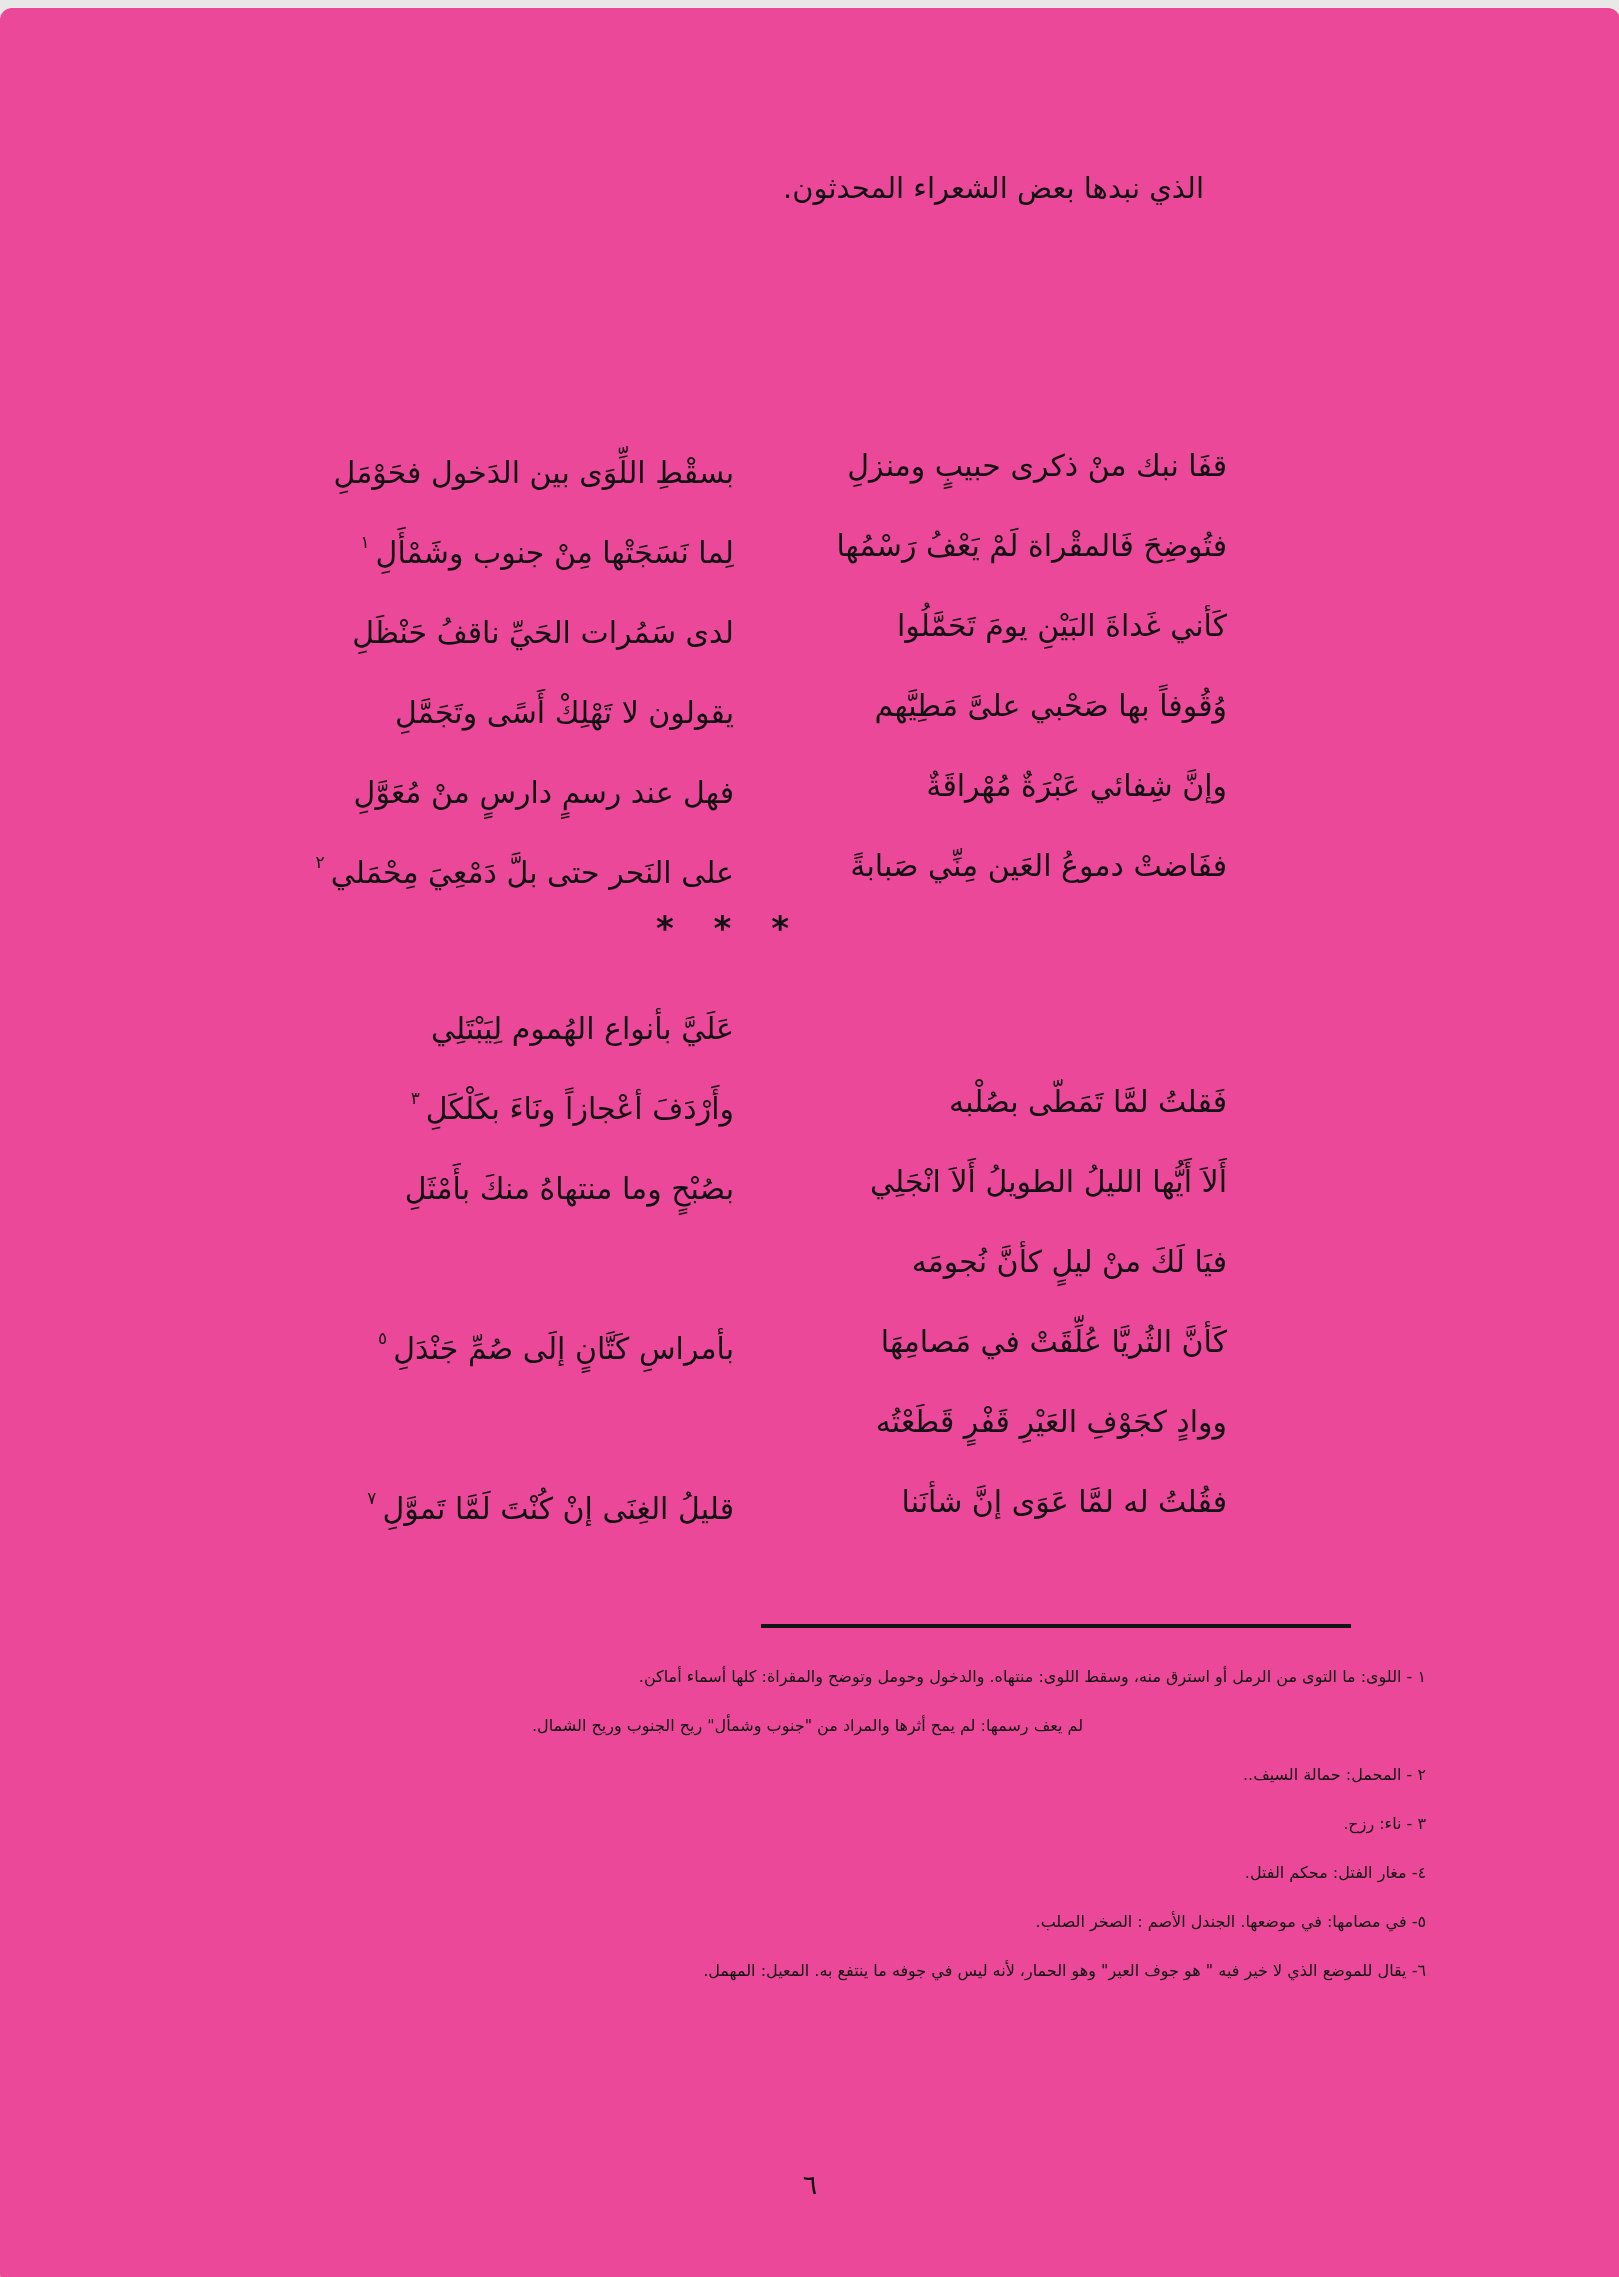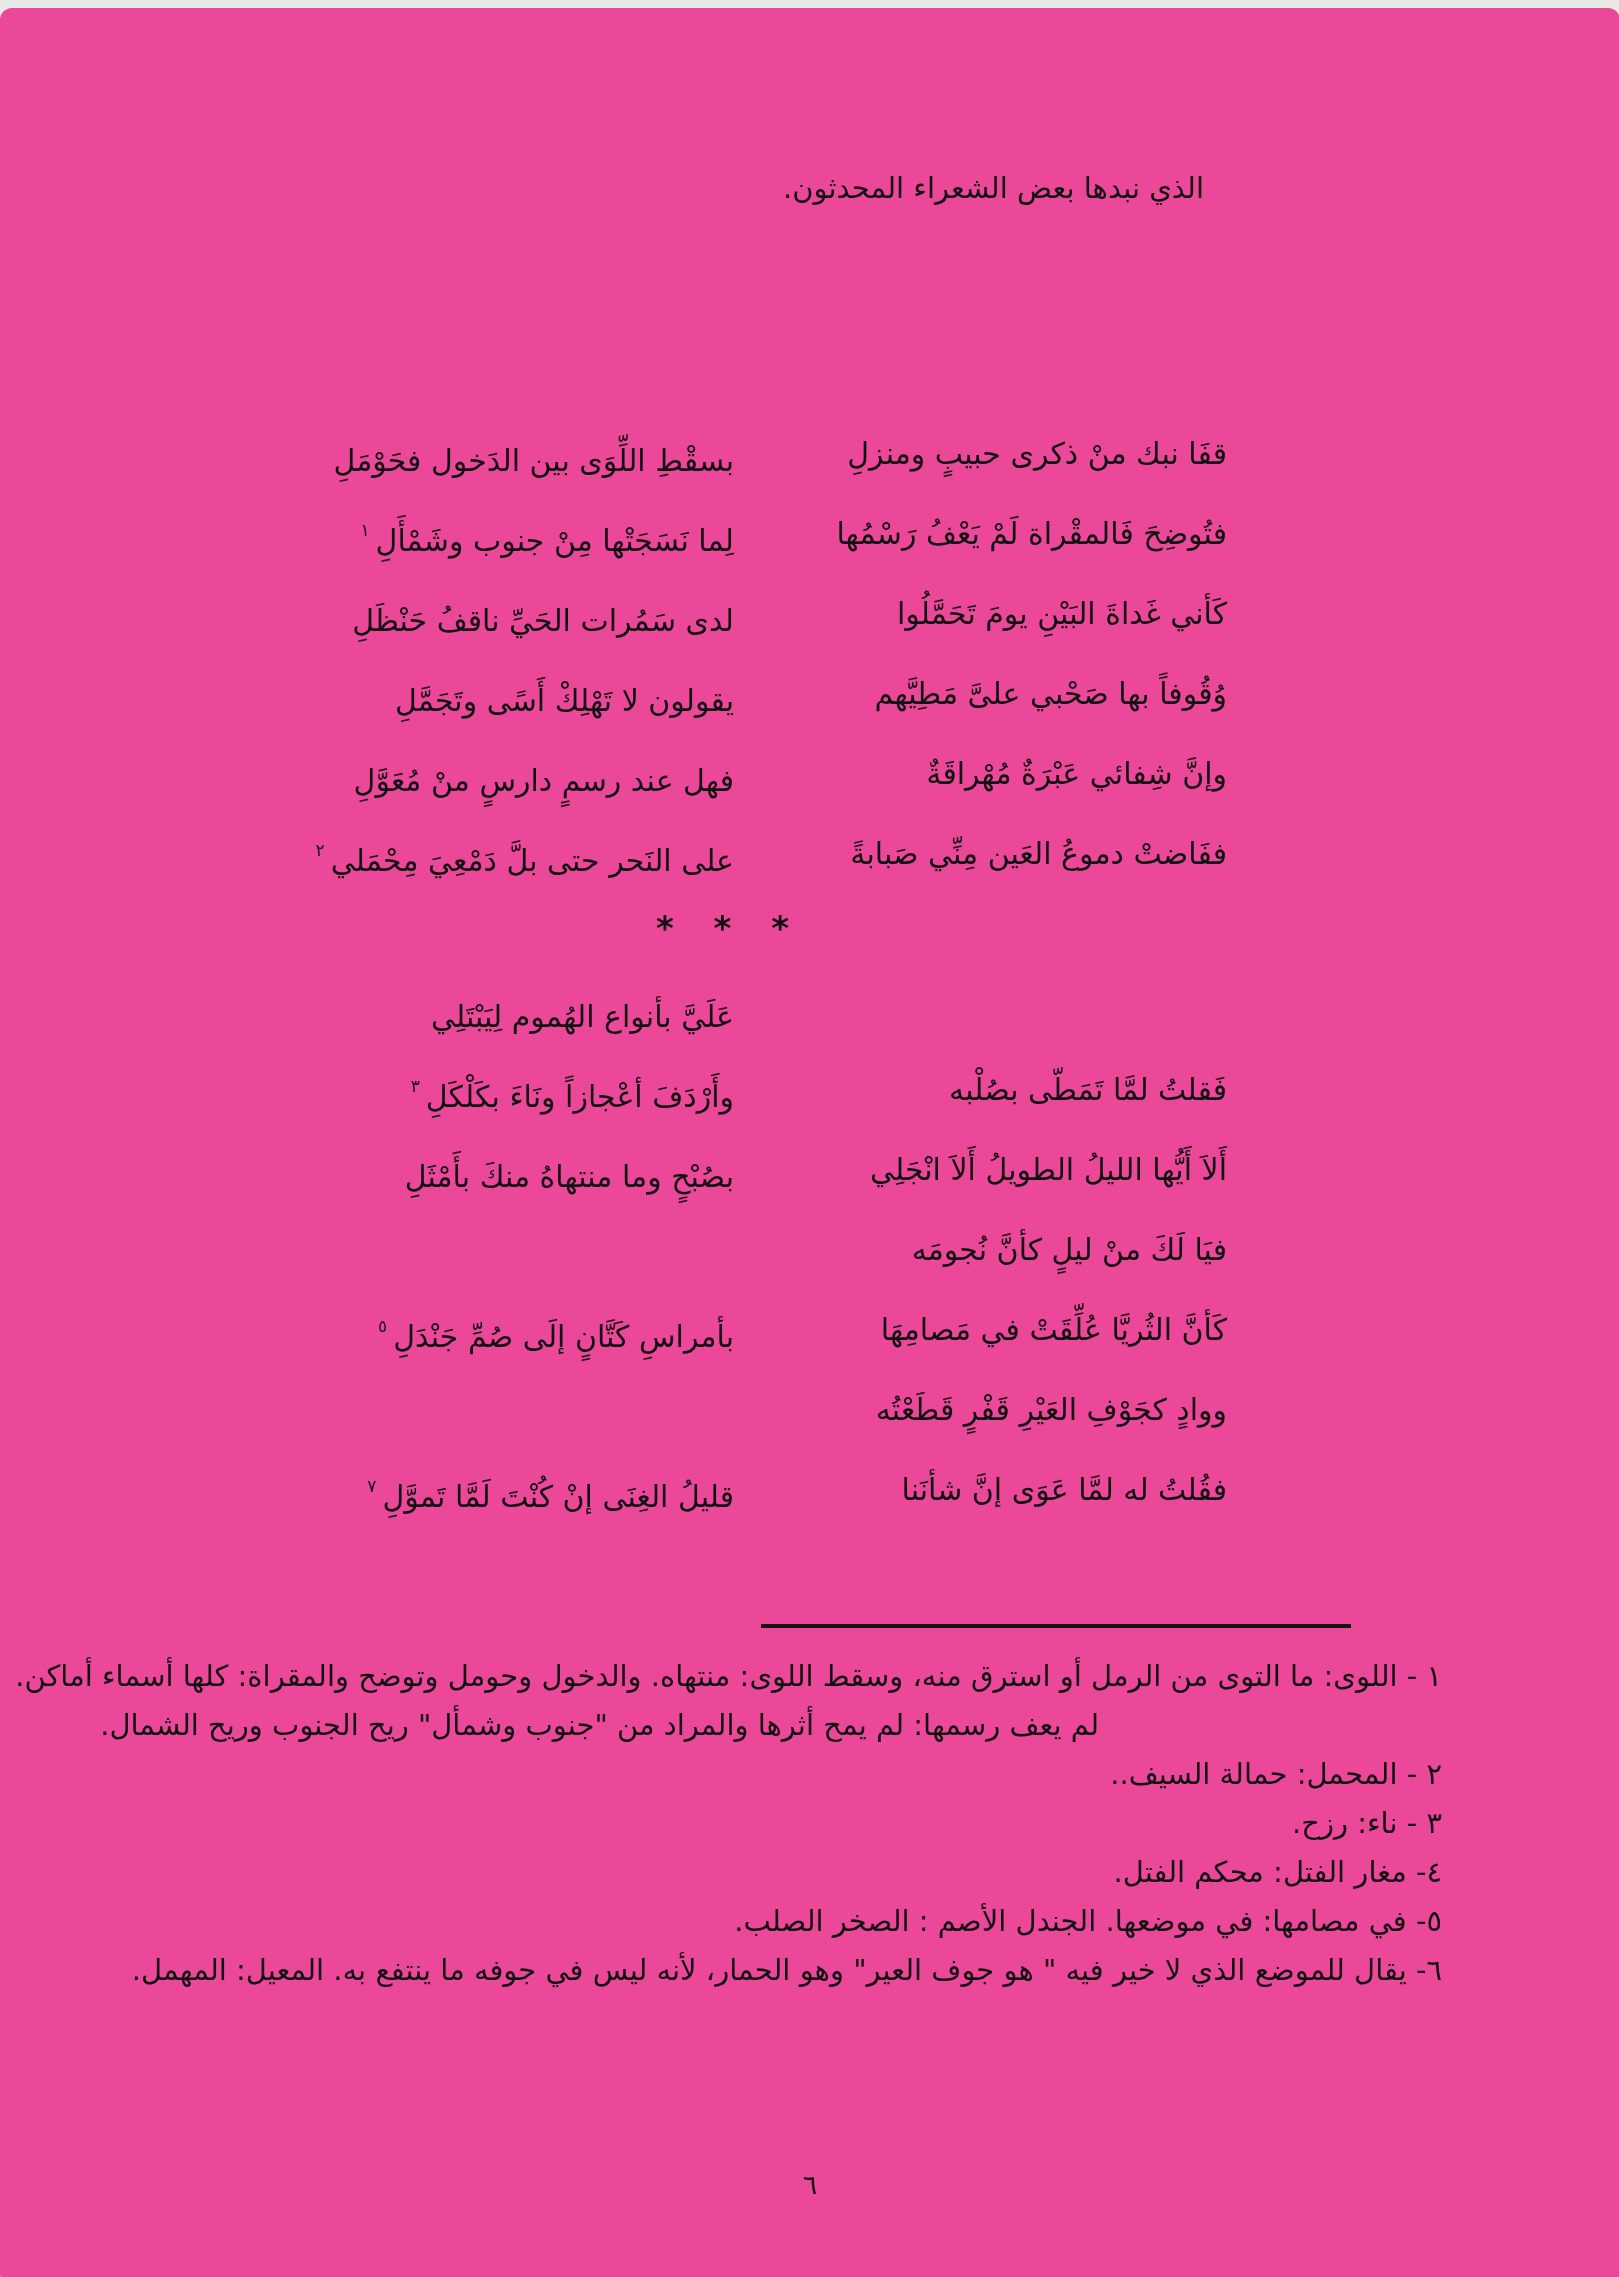--- a/index.html
+++ b/index.html
@@ -41,21 +41,21 @@
     top: 402px;
     left: 232px;
     width: 995px;
   }
   .verse-row {
     position: relative;
     height: 80px;
   }
   .hemi {
     position: absolute;
-    top: 4px;
+    top: 16px;
     height: 80px;
     line-height: 80px;
     font-size: 30px;
     white-space: nowrap;
   }
   .hemi.first  { right: 0; }
   .hemi.second { right: 493px; }
   .hemi sup {
     font-size: 17px;
     position: relative;
@@ -75,23 +75,23 @@
     position: absolute;
     top: 1616px;
     right: 269px;
     width: 590px;
     height: 4px;
     background: #141414;
   }
   .footnotes {
     position: absolute;
     top: 1644px;
-    right: 178px;
+    right: 194px;
     width: 1239px;
-    font-size: 29px;
+    font-size: 16px;
   }
   .footnote-line {
     height: 49px;
     line-height: 49px;
     white-space: nowrap;
     text-align: right;
   }
   .footnote-line.indent {
     padding-right: 343px;
   }

